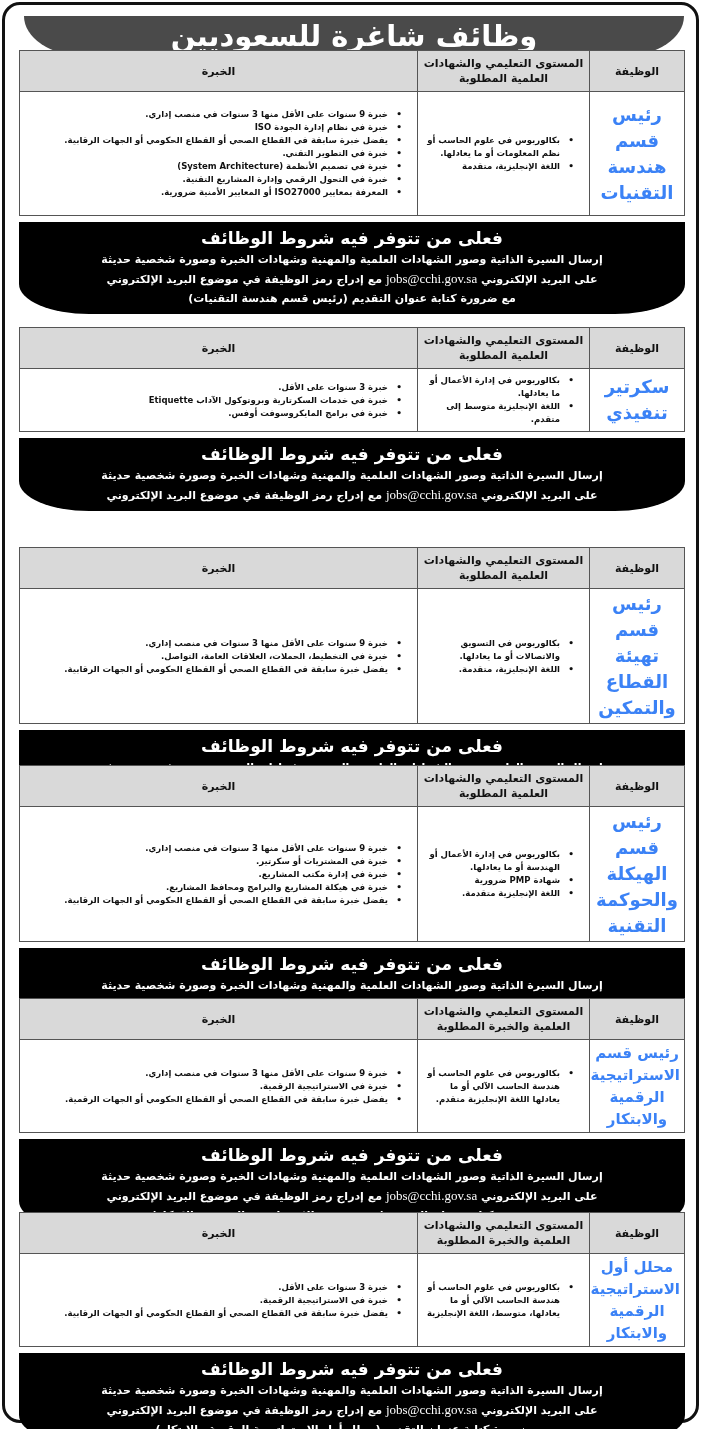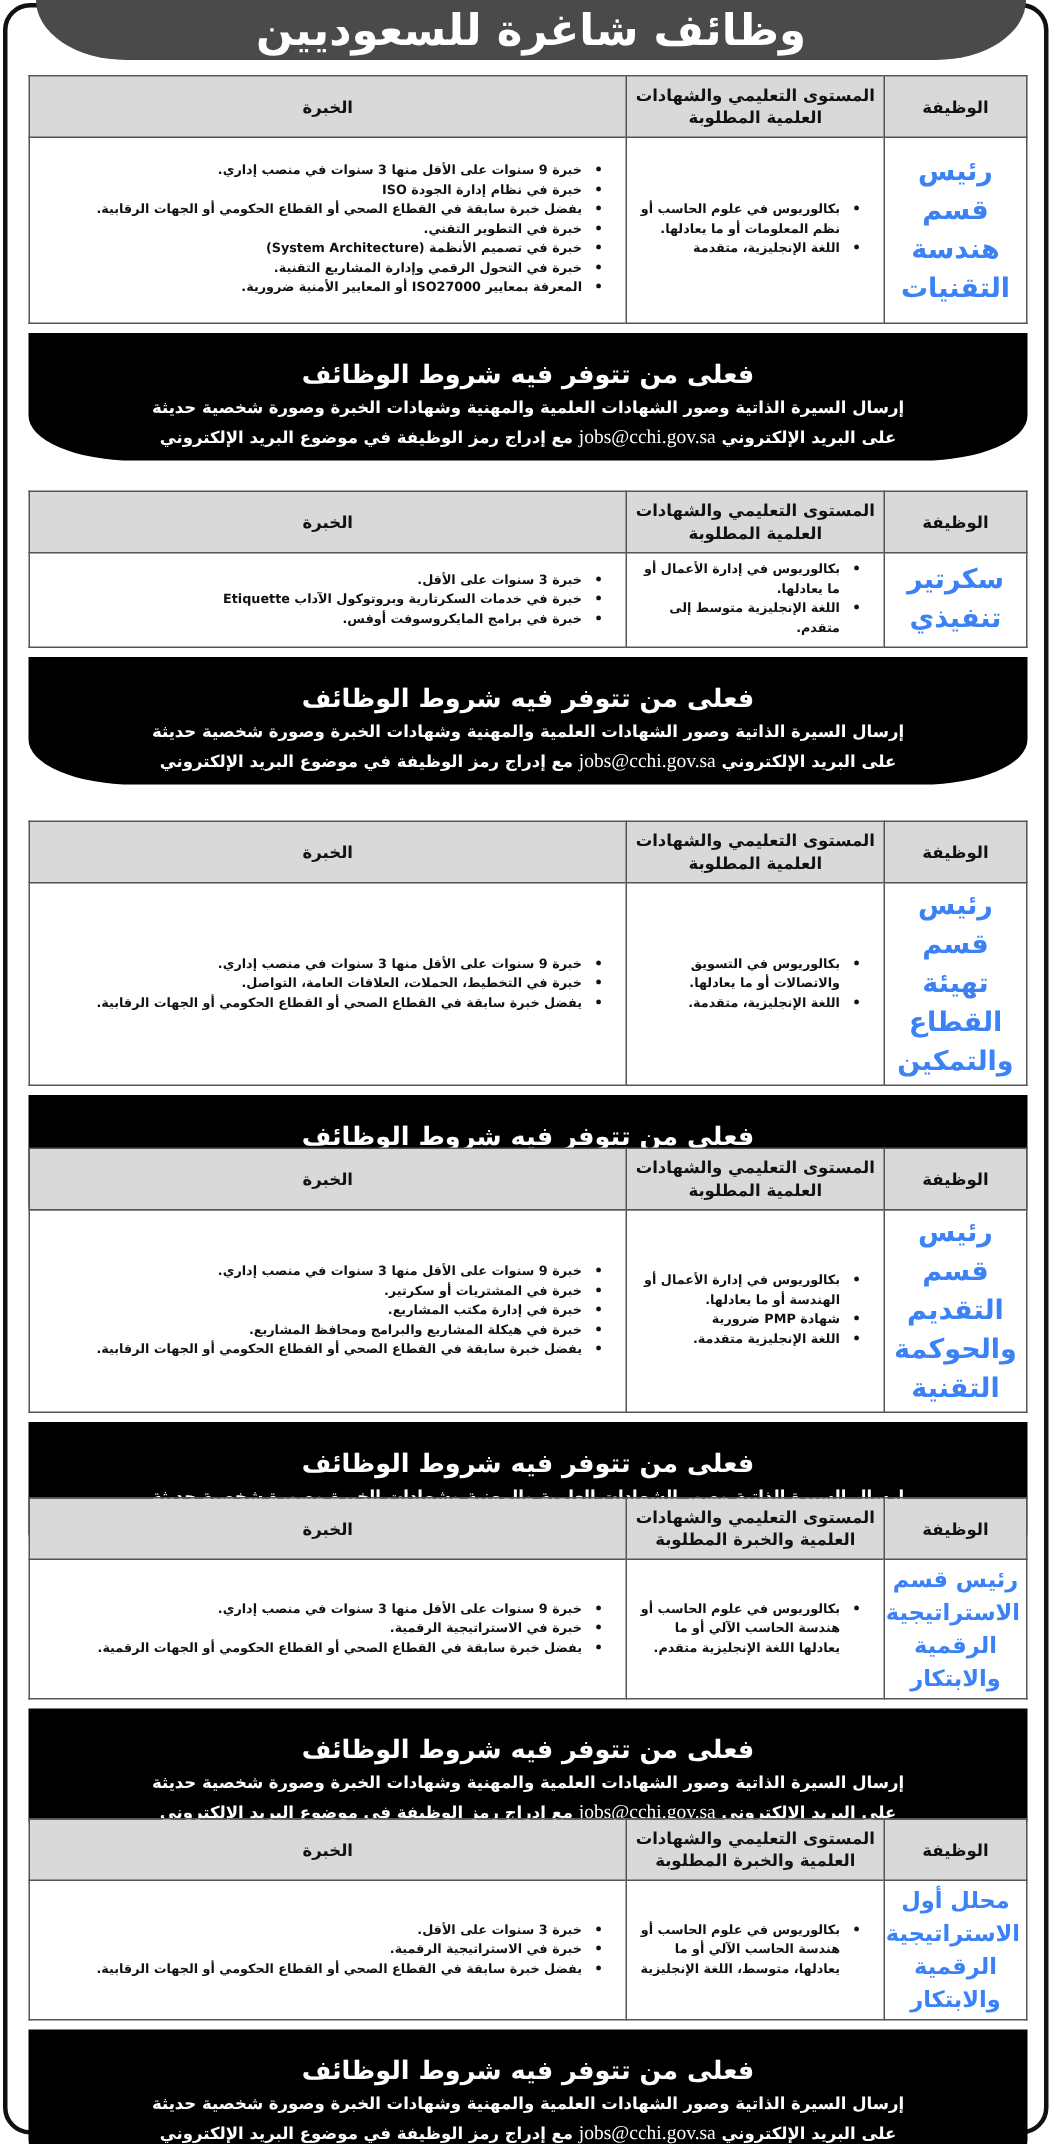--- a/index.html
+++ b/index.html
@@ -2,40 +2,40 @@
 <html lang="ar" dir="rtl"><head>
 <meta charset="utf-8">
 <style>
   html, body { margin:0; padding:0; background:#ffffff; }
   body { width:705px; height:1429px; overflow:hidden; font-family:"DejaVu Sans", sans-serif; }
   .frame {
     position:absolute; left:2px; top:2px; width:697px; height:1421px;
     border:3px solid #111; border-radius:18px; background:#fff; box-sizing:border-box;
   }
   .title-bar {
-    position:absolute; left:22px; top:0; width:660px; height:40px;
+    position:absolute; left:22px; top:16px; width:660px; height:40px;
     background:#4a4a4a; border-radius:0 0 60px 60px / 0 0 40px 40px;
     display:flex; align-items:center; justify-content:center;
   }
   .title-text { color:#fff; font-weight:bold; font-size:29px; font-family:"DejaVu Sans", sans-serif; letter-spacing:0; }
   .section { position:absolute; left:19px; width:666px; }
   table.jobs { width:100%; border-collapse:collapse; table-layout:fixed; }
   table.jobs th, table.jobs td { border:1px solid #555; }
   table.jobs th {
     background:#d9d9d9; font-size:11px; font-weight:bold; color:#111; text-align:center;
     line-height:15px; padding:3px 4px; height:34px;
   }
   table.jobs td { vertical-align:middle; background:#fff; }
   td.job-title { text-align:center; font-size:18px; font-weight:bold; line-height:26px; color:#3b82f6; padding:2px 4px; }
   td ul { margin:0; padding:4px 28px 4px 6px; list-style:none; }
   td li { font-size:8.5px; line-height:13px; color:#111; position:relative; font-weight:bold; }
   td li::before { content:"•"; position:absolute; right:-14px; top:0; font-size:9px; }
   .apply {
     background:#000; color:#fff; text-align:center; border-radius:0 0 70px 70px / 0 0 30px 30px;
-    padding:16px 8px 6px; box-sizing:border-box; margin-top:6px;
+    padding:4px 8px 6px; box-sizing:border-box; margin-top:6px;
   }
   .apply-head { font-size:17px; font-weight:bold; line-height:24px; }
   .apply-line { font-size:11px; font-weight:bold; line-height:19px; }
   .email { font-family:"Liberation Serif", serif; font-size:13px; font-weight:normal; }
   .col-job { width:95px; }
   .col-edu { width:172px; }
 </style>
 </head>
 <body>
 
@@ -81,20 +81,24 @@
   </tbody>
     </table>
   <div class="apply">
     <div class="apply-head">فعلى من تتوفر فيه شروط الوظائف</div>
     <div class="apply-line">إرسال السيرة الذاتية وصور الشهادات العلمية والمهنية وشهادات الخبرة وصورة شخصية حديثة</div>
     <div class="apply-line">
       <span>على البريد الإلكتروني</span>
       <span class="email">jobs@cchi.gov.sa</span>
       <span>مع إدراج رمز الوظيفة في موضوع البريد الإلكتروني</span>
     </div>
+    <div class="apply-line">
+      <span>مع ضرورة كتابة عنوان التقديم</span>
+      <span>(رئيس قسم هندسة التقنيات)</span>
+    </div>
   </div>
 </div>
 
 <div class="section" style="top:327px;">
   <table class="jobs">
     <colgroup>
         <col class="col-job">
         <col class="col-edu">
         <col>
       </colgroup>
@@ -186,21 +190,21 @@
         <col class="col-edu">
         <col>
       </colgroup>
     <tbody>
         <tr>
       <th>الوظيفة</th>
       <th>المستوى التعليمي والشهادات العلمية المطلوبة</th>
       <th>الخبرة</th>
     </tr>
     <tr style="height:78px;">
-      <td class="job-title">رئيس قسم التقديم والحوكمة التقنية</td>
+      <td class="job-title">رئيس قسم الهيكلة والحوكمة التقنية</td>
       <td>
             <ul>
         <li>بكالوريوس في إدارة الأعمال أو الهندسة أو ما يعادلها.</li>
         <li>شهادة PMP ضرورية</li>
         <li>اللغة الإنجليزية متقدمة.</li>
       </ul>
           </td>
       <td>
             <ul>
         <li>خبرة 9 سنوات على الأقل منها 3 سنوات في منصب إداري.</li>

